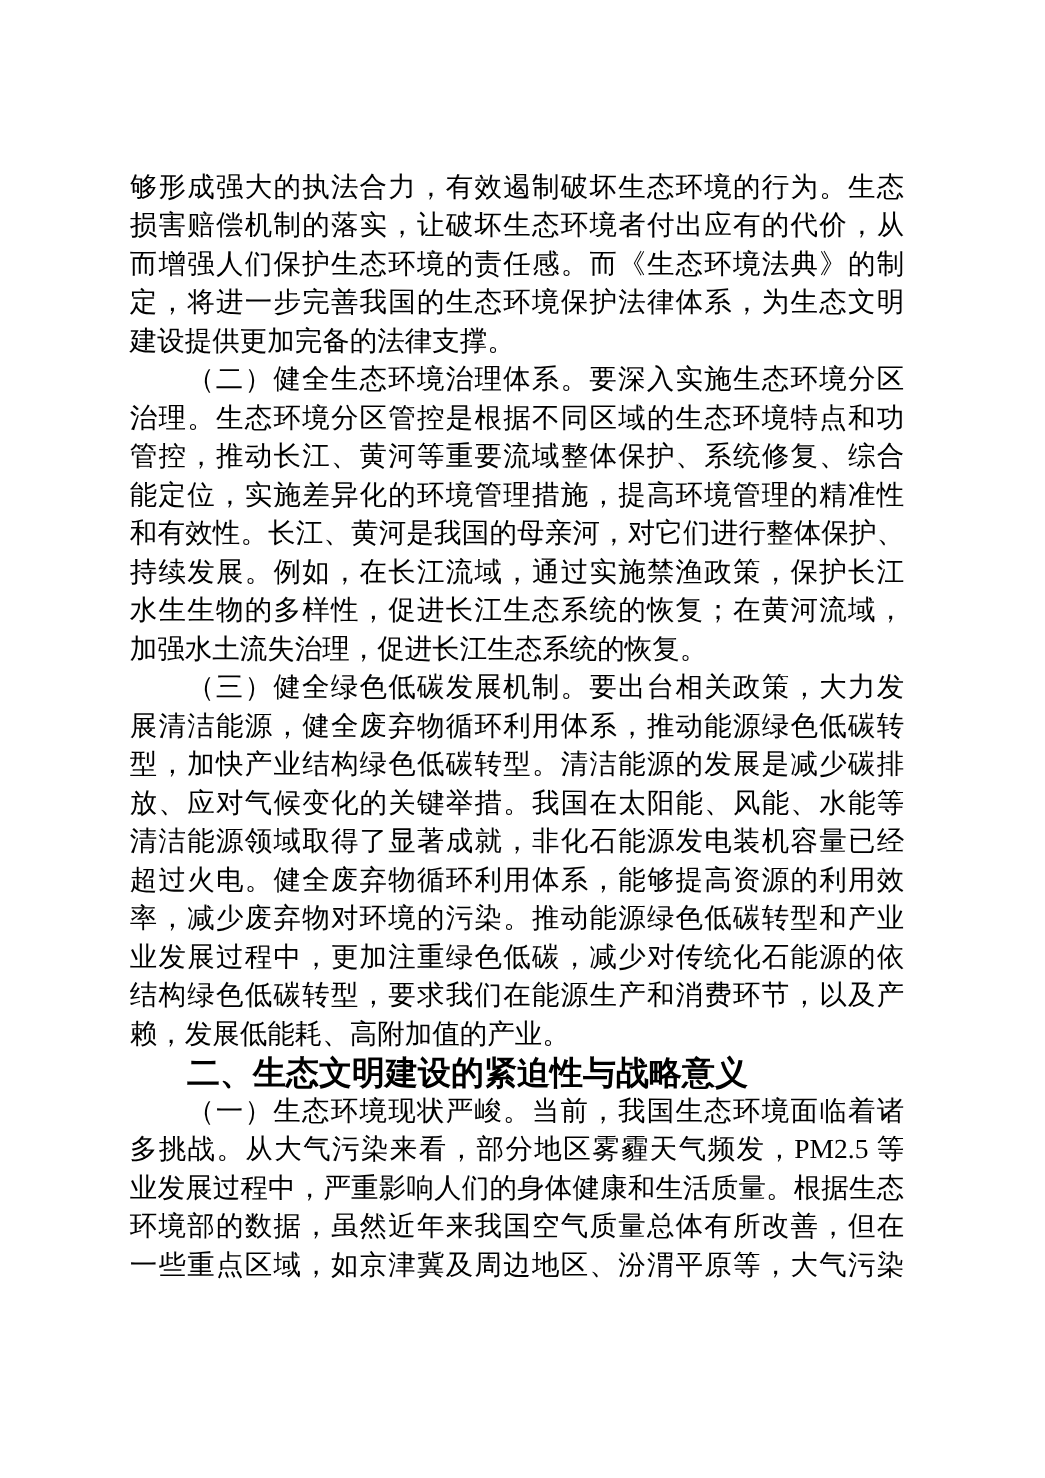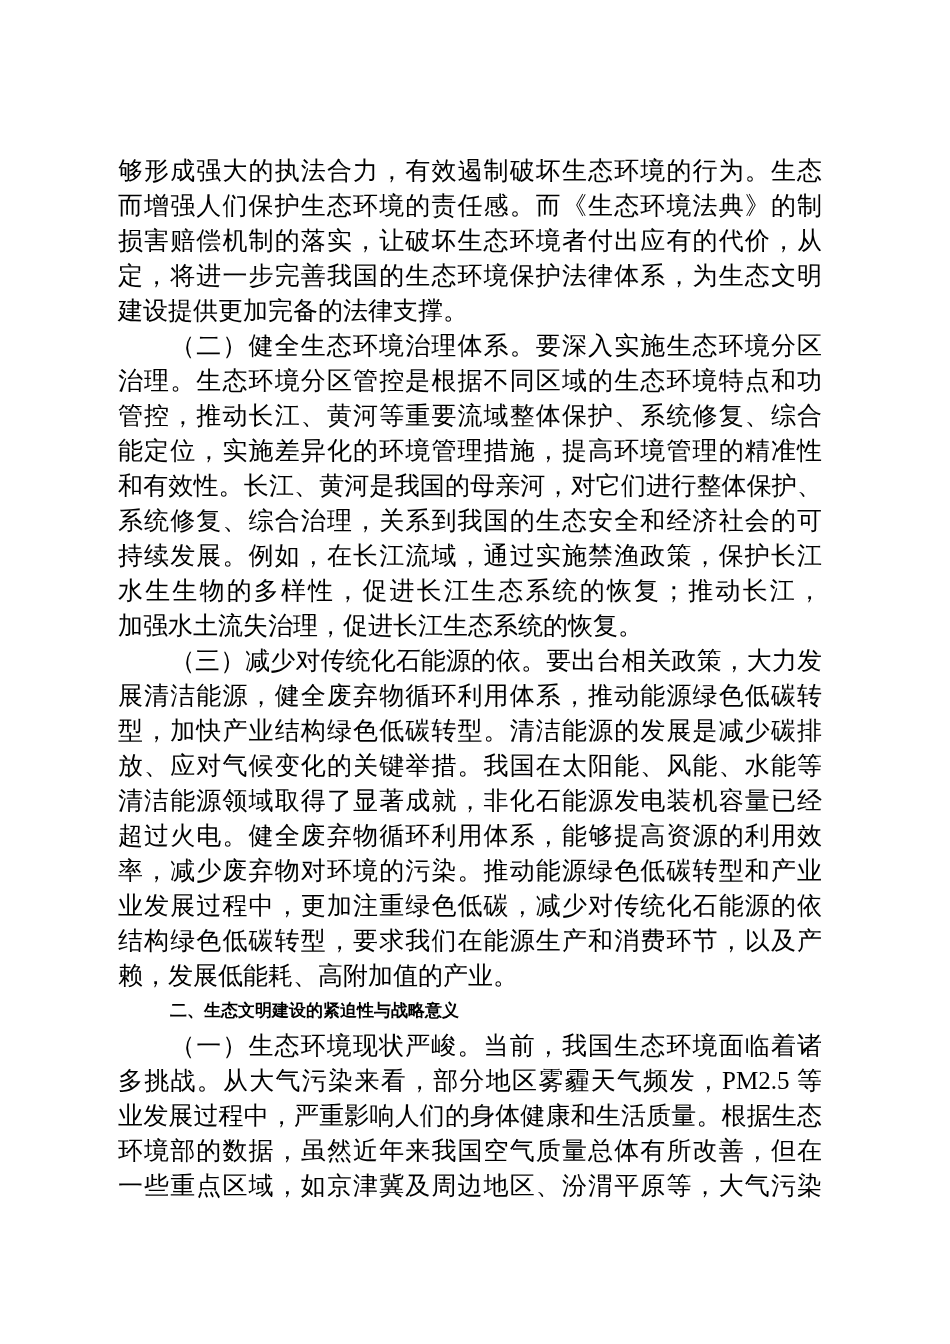--- a/index.html
+++ b/index.html
@@ -36,45 +36,44 @@
   .line.end {
     text-align: right;
     text-align-last: left;
   }
   .line.indent {
     padding-left: 52px;
   }
   .line.heading {
     font-family: "Liberation Sans", sans-serif;
     font-weight: bold;
-    font-size: 17px;
+    font-size: 30px;
     text-align: left;
     text-align-last: left;
   }
 </style>
 </head>
 <body>
 
 <div class="page" style="background: rgb(255, 255, 255);">
   <div class="text-block" id="text-block" style="color: rgb(0, 0, 0);">
       <div class="line fill">够形成强大的执法合力，有效遏制破坏生态环境的行为。生态</div>
+      <div class="line fill">损害赔偿机制的落实，让破坏生态环境者付出应有的代价，从</div>
       <div class="line fill">而增强人们保护生态环境的责任感。而《生态环境法典》的制</div>
-      <div class="line fill">损害赔偿机制的落实，让破坏生态环境者付出应有的代价，从</div>
       <div class="line fill">定，将进一步完善我国的生态环境保护法律体系，为生态文明</div>
       <div class="line end">建设提供更加完备的法律支撑。</div>
       <div class="line indent fill">（二）健全生态环境治理体系。要深入实施生态环境分区</div>
       <div class="line fill">治理。生态环境分区管控是根据不同区域的生态环境特点和功</div>
       <div class="line fill">管控，推动长江、黄河等重要流域整体保护、系统修复、综合</div>
       <div class="line fill">能定位，实施差异化的环境管理措施，提高环境管理的精准性</div>
       <div class="line fill">和有效性。长江、黄河是我国的母亲河，对它们进行整体保护、</div>
-      <div class="line fill">系统修复、综合治理，关系到我国的生态安全和经济社会的可</div>
       <div class="line fill">持续发展。例如，在长江流域，通过实施禁渔政策，保护长江</div>
-      <div class="line fill">水生生物的多样性，促进长江生态系统的恢复；推动长江，</div>
+      <div class="line fill">水生生物的多样性，促进长江生态系统的恢复；在黄河流域，</div>
       <div class="line end">加强水土流失治理，促进长江生态系统的恢复。</div>
-      <div class="line indent fill">（三）减少对传统化石能源的依。要出台相关政策，大力发</div>
+      <div class="line indent fill">（三）健全绿色低碳发展机制。要出台相关政策，大力发</div>
       <div class="line fill">展清洁能源，健全废弃物循环利用体系，推动能源绿色低碳转</div>
       <div class="line fill">型，加快产业结构绿色低碳转型。清洁能源的发展是减少碳排</div>
       <div class="line fill">放、应对气候变化的关键举措。我国在太阳能、风能、水能等</div>
       <div class="line fill">清洁能源领域取得了显著成就，非化石能源发电装机容量已经</div>
       <div class="line fill">超过火电。健全废弃物循环利用体系，能够提高资源的利用效</div>
       <div class="line fill">率，减少废弃物对环境的污染。推动能源绿色低碳转型和产业</div>
       <div class="line fill">业发展过程中，更加注重绿色低碳，减少对传统化石能源的依</div>
       <div class="line fill">结构绿色低碳转型，要求我们在能源生产和消费环节，以及产</div>
       <div class="line end">赖，发展低能耗、高附加值的产业。</div>
       <div class="line heading indent">二、生态文明建设的紧迫性与战略意义</div>

